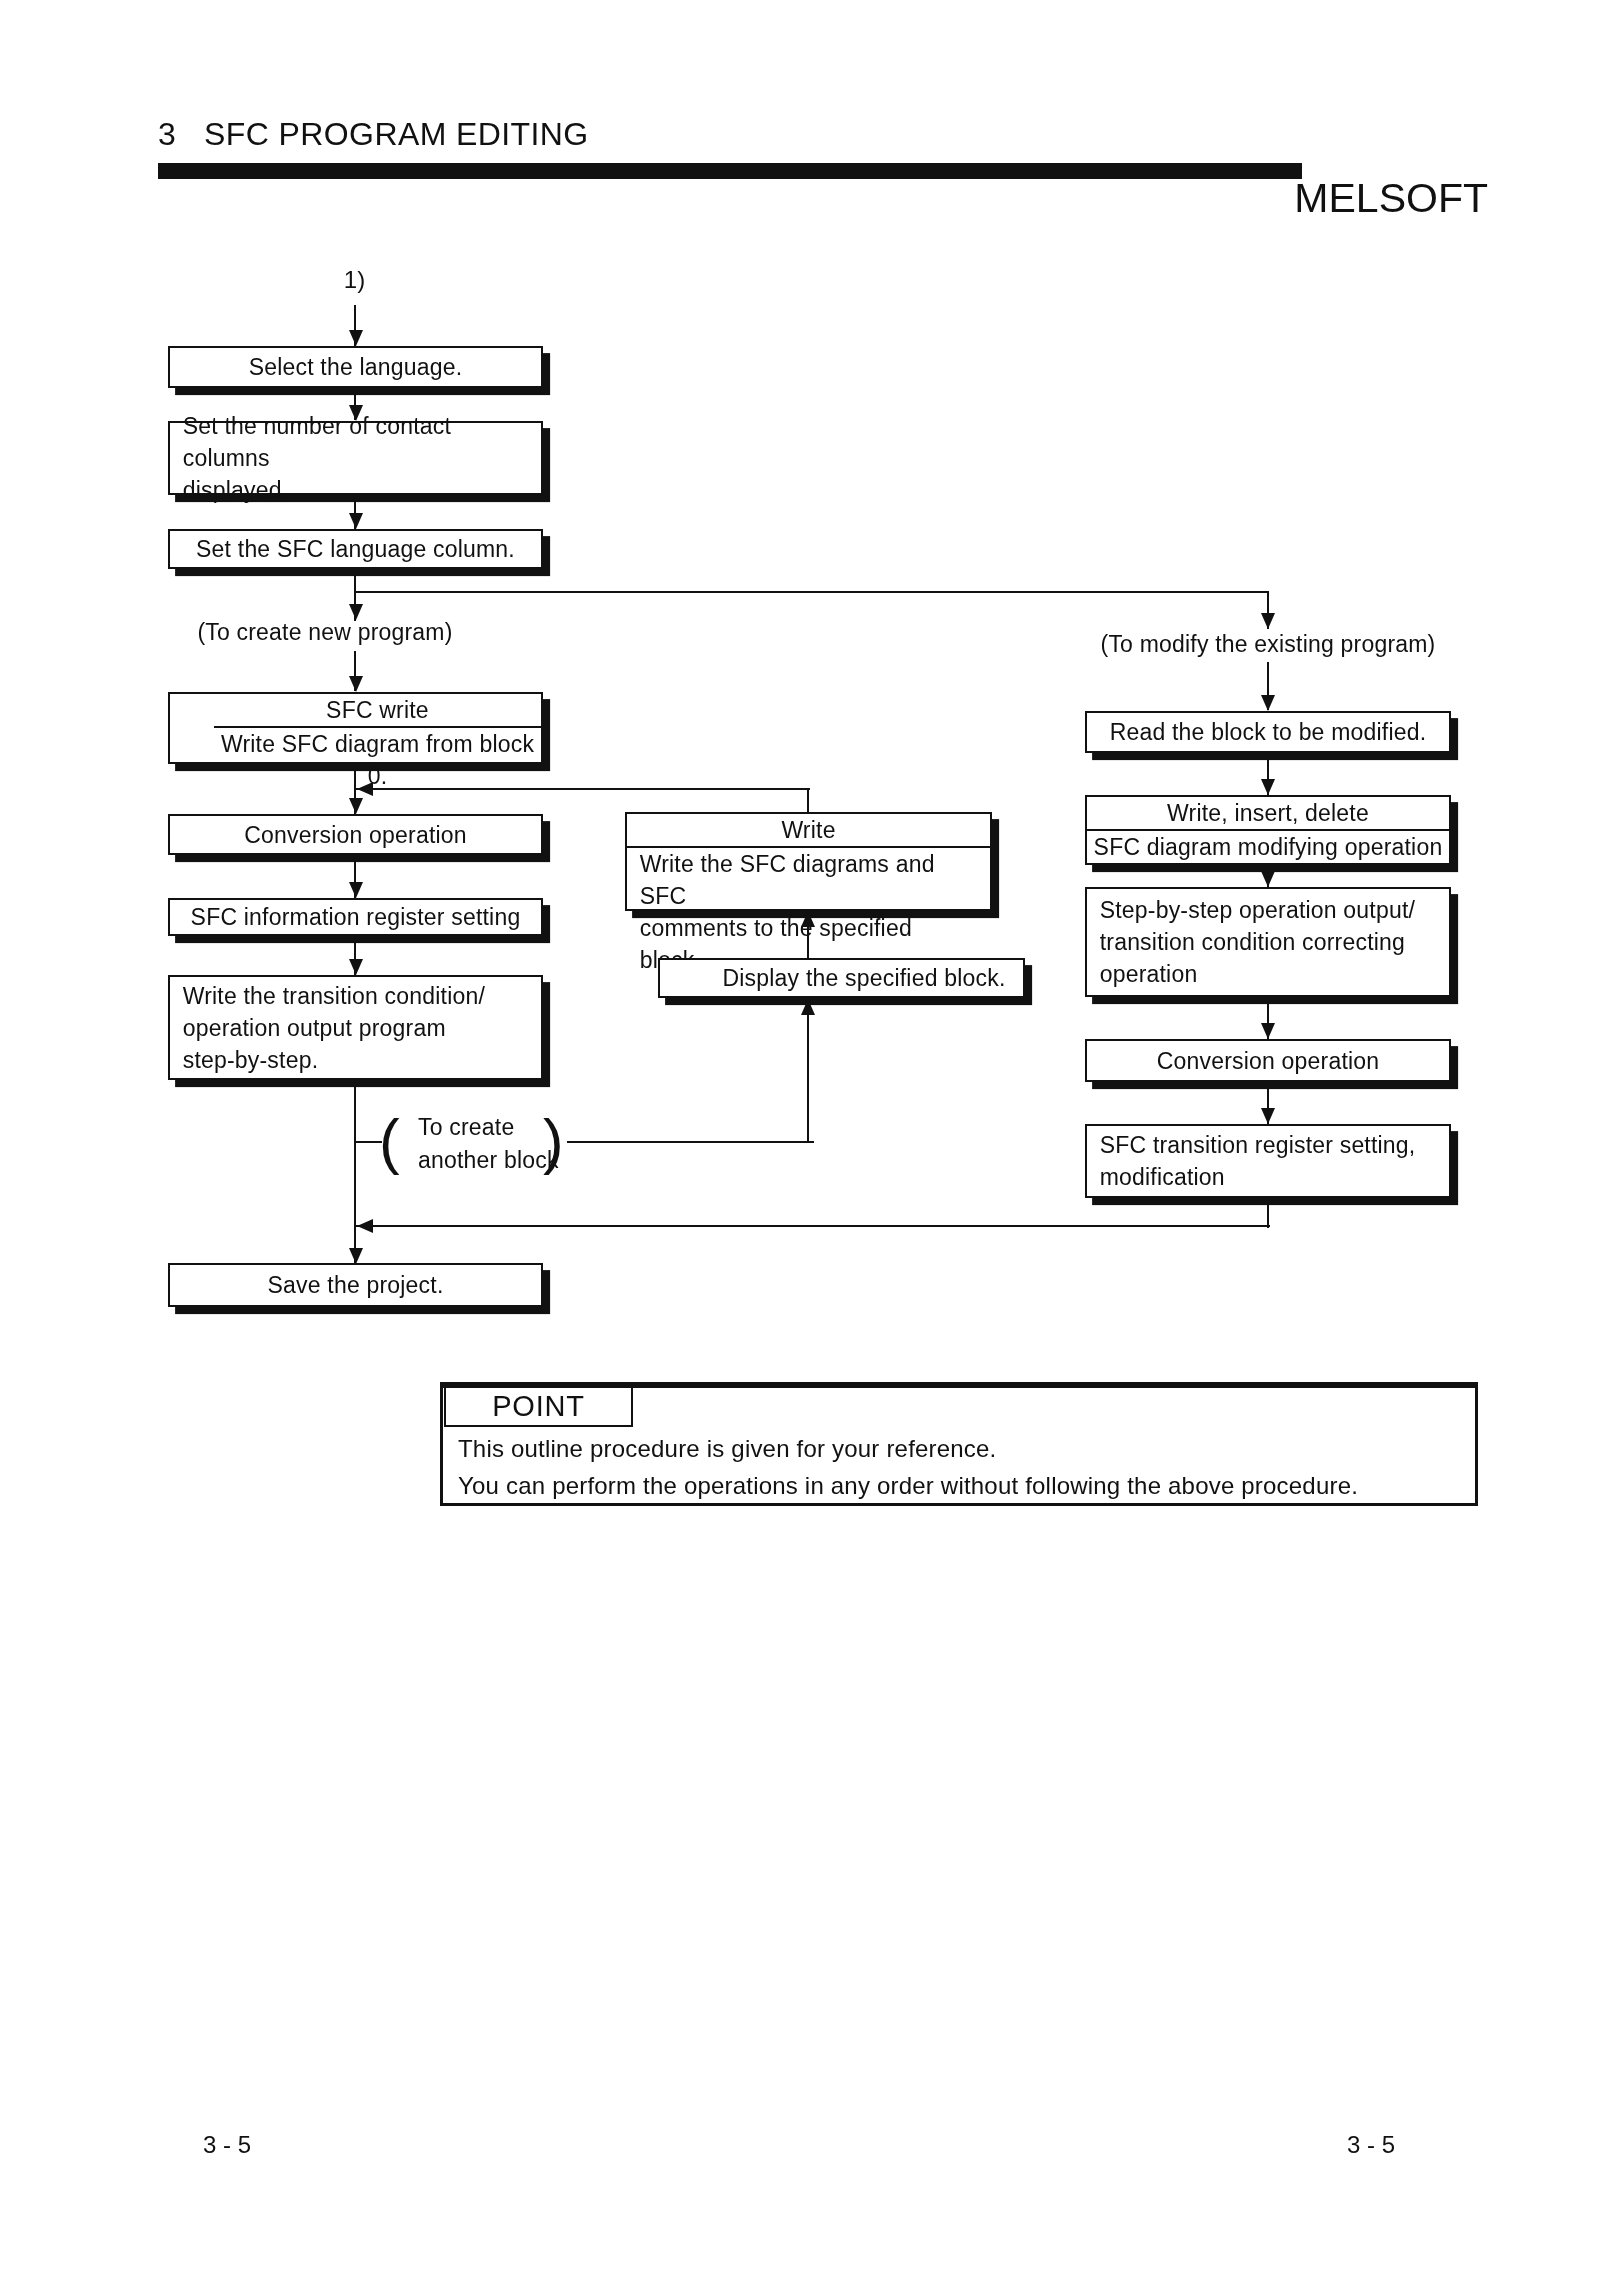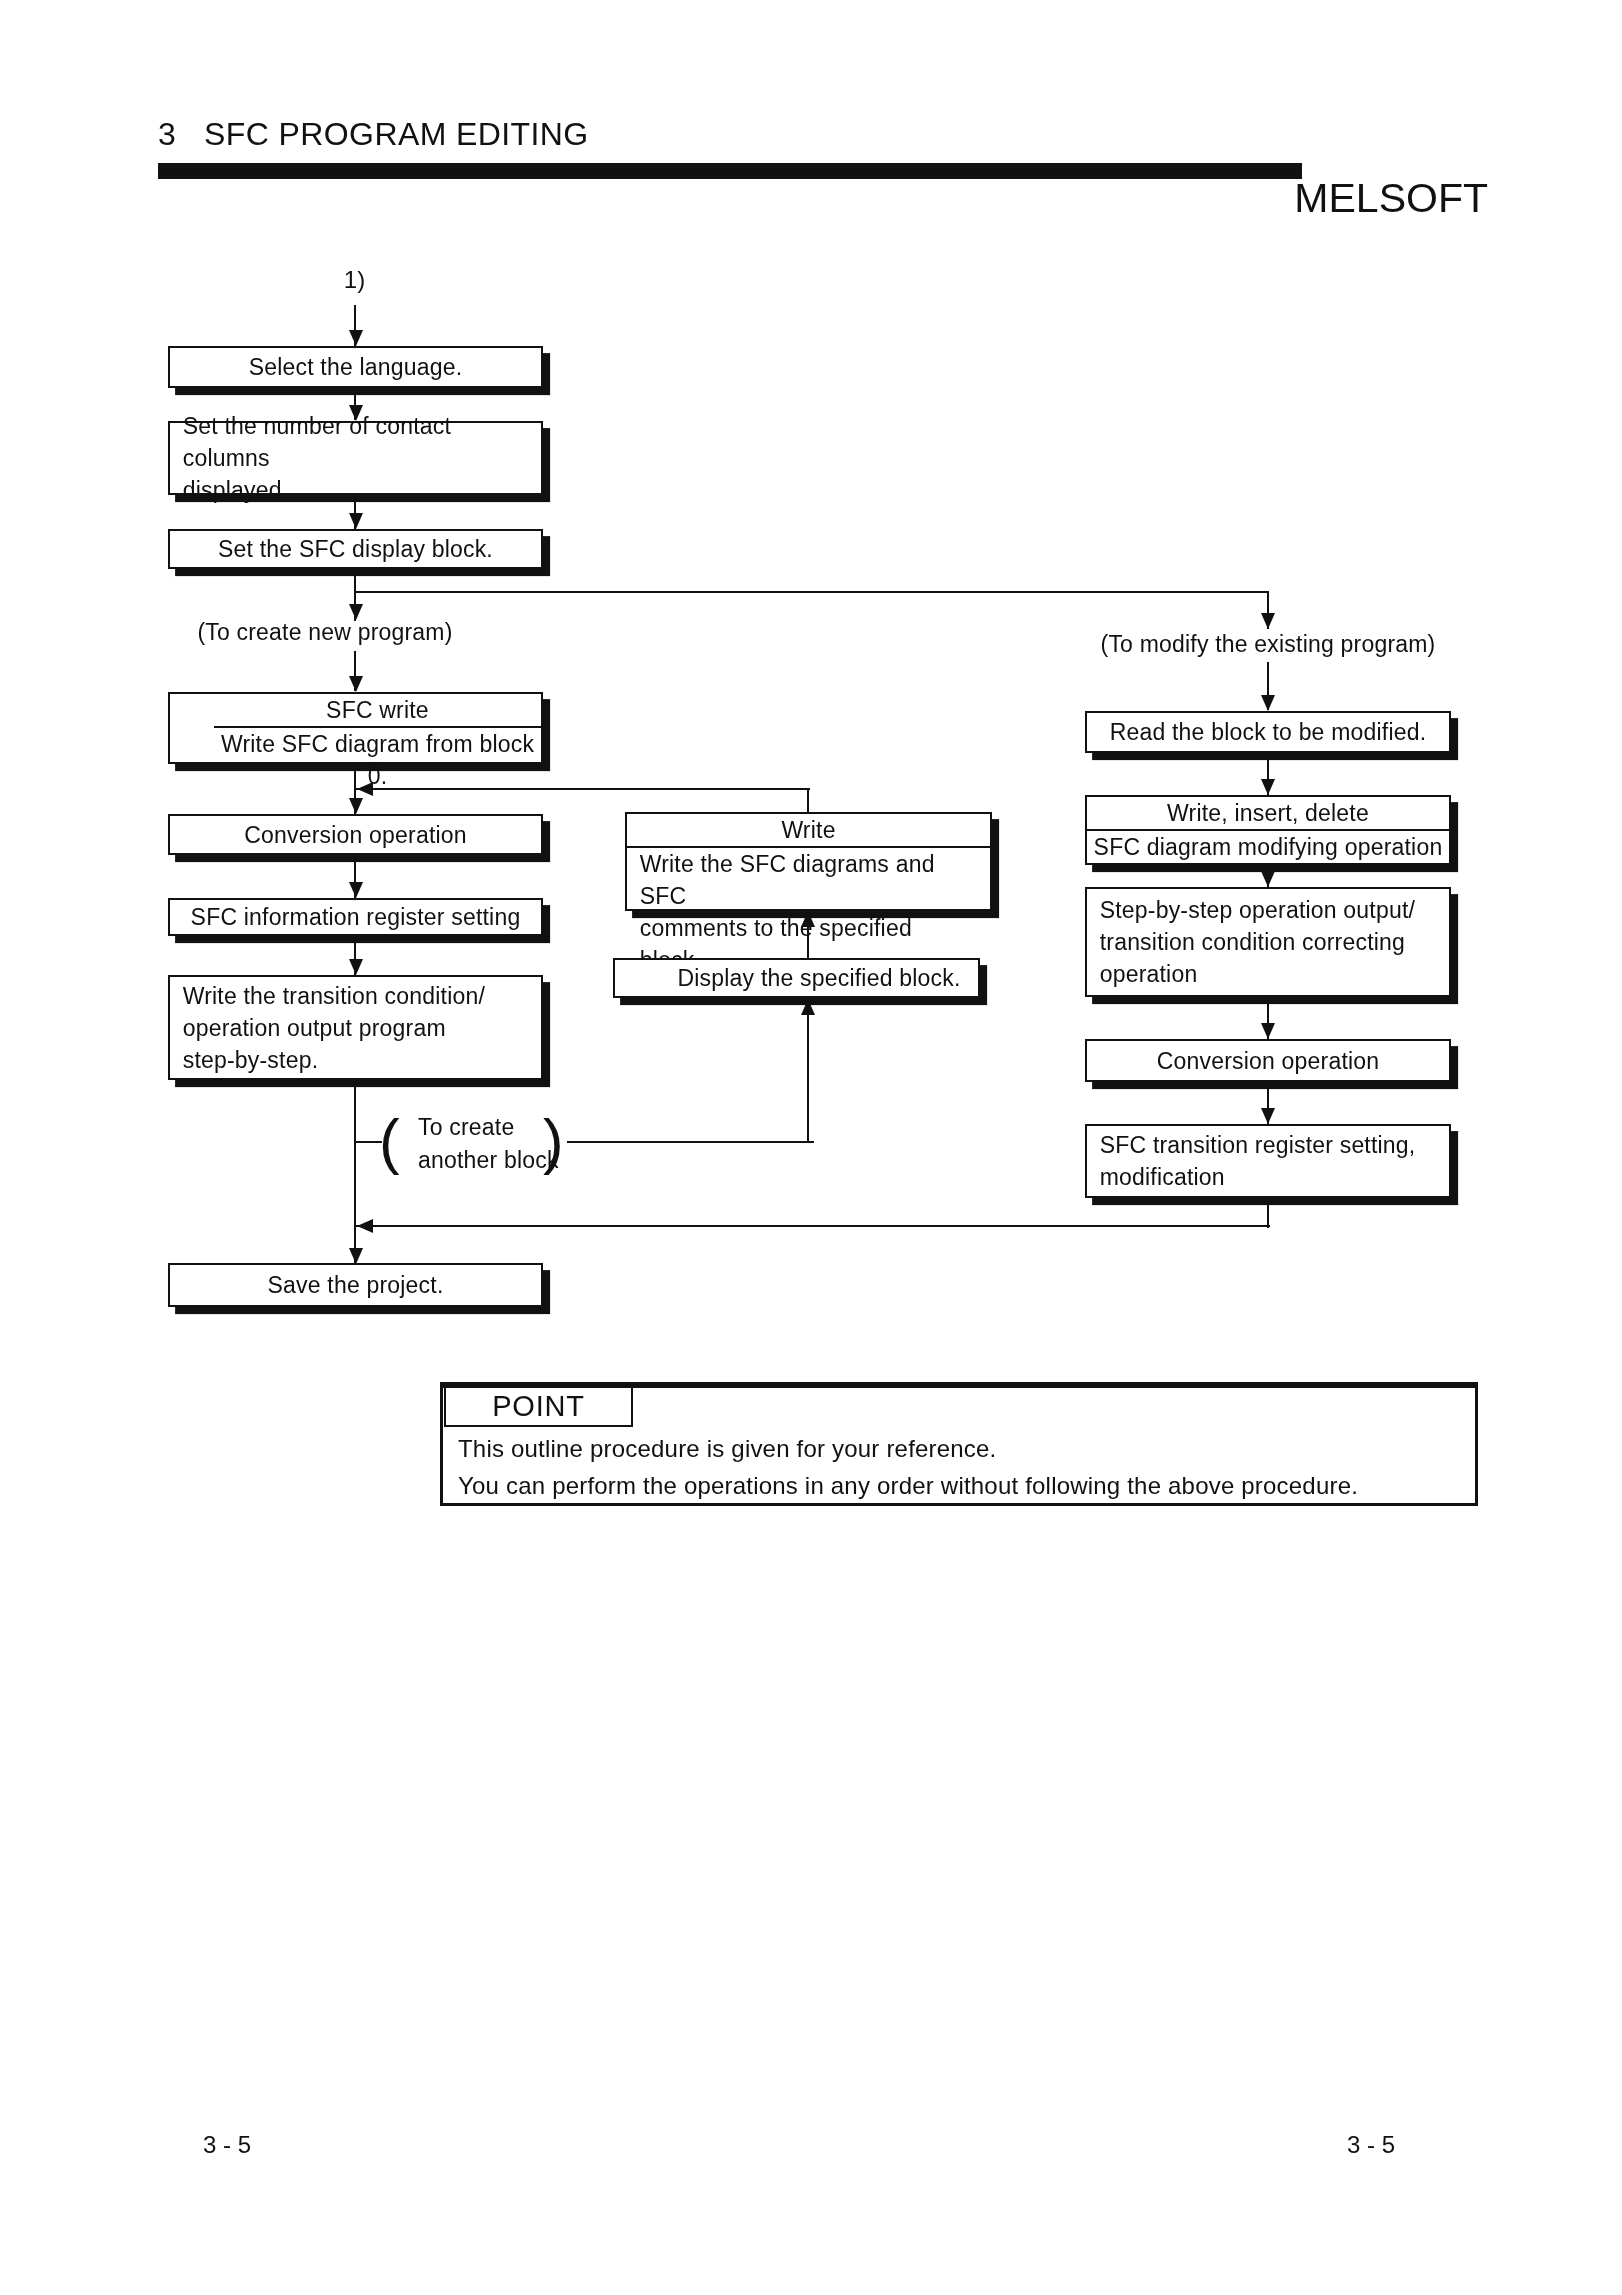--- a/index.html
+++ b/index.html
@@ -71,21 +71,21 @@
   <div class="ad" style="left:1261px;top:613px;"></div>
 
   <div class="lbl" style="left:127px;top:619px;width:396px;text-align:center;">(To create new program)</div>
   <div class="lbl" style="left:1070px;top:631px;width:396px;text-align:center;">(To modify the existing program)</div>
 
   <div class="fbox" style="left:168px;top:346px;width:375px;height:42px;">Select the language.</div>
   <div class="fbox stackL" style="left:168px;top:421px;width:375px;height:74px;">
     <span>Set the number of contact columns</span>
     <span>displayed.</span>
   </div>
-  <div class="fbox" style="left:168px;top:529px;width:375px;height:40px;">Set the SFC display block.</div>
+  <div class="fbox" style="left:168px;top:529px;width:375px;height:40px;">Set the SFC language column.</div>
   <div class="fbox fbox2" style="left:168px;top:692px;width:375px;height:72px;padding-left:44px;">
     <div class="hd">SFC write</div>
     <div class="bd">Write SFC diagram from block 0.</div>
   </div>
   <div class="fbox" style="left:168px;top:814px;width:375px;height:41px;">Conversion operation</div>
   <div class="fbox" style="left:168px;top:898px;width:375px;height:38px;">SFC information register setting</div>
   <div class="fbox stackL" style="left:168px;top:975px;width:375px;height:105px;">
     <span>Write the transition condition/</span>
     <span>operation output program</span>
     <span>step-by-step.</span>
@@ -96,21 +96,21 @@
   <div class="al" style="left:357px;top:782px;"></div>
   <div class="vl" style="left:807px;top:788px;height:26px;"></div>
 
   <div class="fbox fbox2" style="left:625px;top:812px;width:367px;height:99px;">
     <div class="hd">Write</div>
     <div class="bd bdL">
       <span>Write the SFC diagrams and SFC</span>
       <span>comments to the specified block.</span>
     </div>
   </div>
-  <div class="fbox" style="left:613px;top:958px;width:367px;height:40px;padding-left:45px;">Display the specified block.</div>
+  <div class="fbox" style="left:658px;top:958px;width:367px;height:40px;padding-left:45px;">Display the specified block.</div>
 
   <div class="vl" style="left:807px;top:911px;height:48px;"></div>
   <div class="au" style="left:801px;top:911px;"></div>
   <div class="vl" style="left:807px;top:999px;height:144px;"></div>
   <div class="au" style="left:801px;top:999px;"></div>
 
   <div class="hl" style="left:355px;top:1141px;width:27px;"></div>
   <div class="paren" style="left:379px;top:1103px;">(</div>
   <div class="lbl" style="left:418px;top:1111px;line-height:33px;">
     <span style="display:block;">To create</span>

